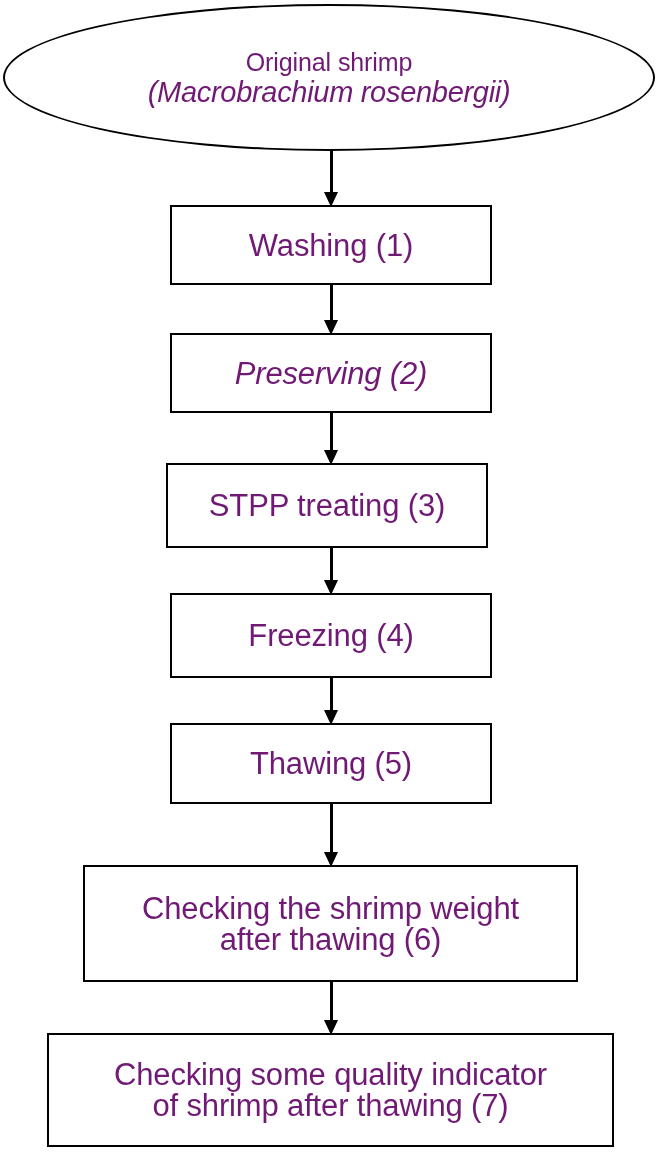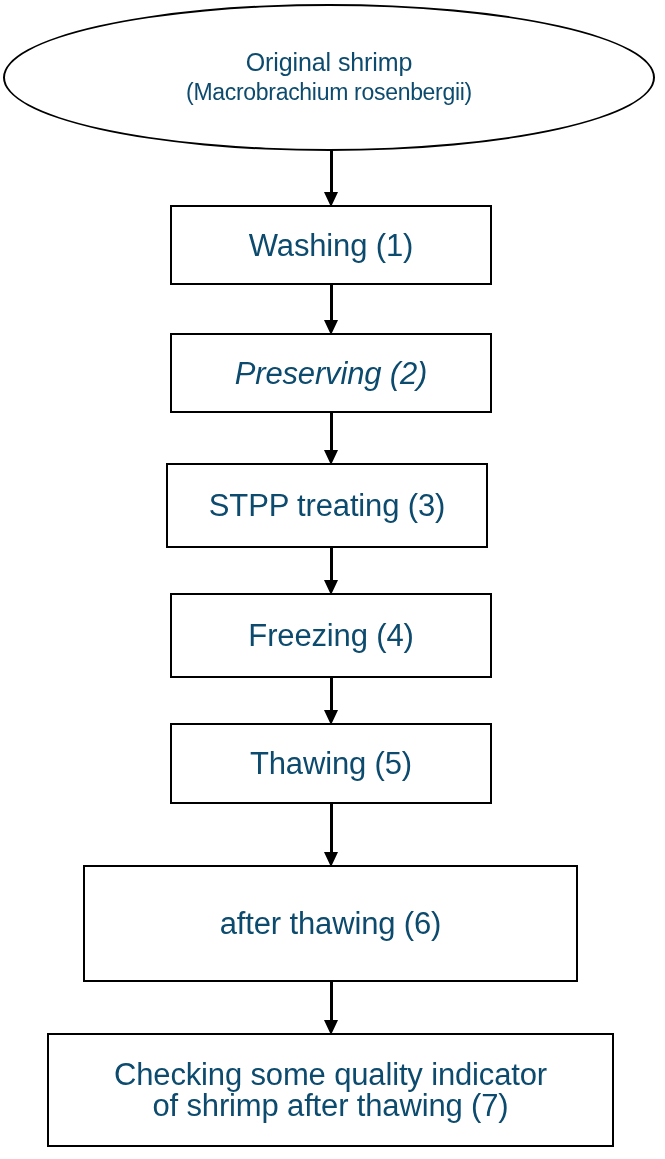--- a/index.html
+++ b/index.html
@@ -8,21 +8,21 @@
     padding: 0;
     background: #ffffff;
   }
   #canvas {
     position: relative;
     width: 655px;
     height: 1159px;
     background: #ffffff;
     overflow: hidden;
     font-family: "Liberation Sans", "DejaVu Sans", sans-serif;
-    color: #0c4a6e;
+    color: #701a75;
   }
 
   
   .node-ellipse {
     position: absolute;
     left: 3px;
     top: 4px;
     width: 652px;
     height: 147px;
     border: 2.2px solid #000000;
@@ -34,22 +34,23 @@
     justify-content: center;
     background: #ffffff;
   }
   .node-ellipse .line1 {
     font-size: 25px;
     line-height: 30px;
     letter-spacing: -0.1px;
     white-space: nowrap;
   }
   .node-ellipse .line2 {
-    font-size: 23px;
+    font-size: 29px;
     line-height: 31px;
+    font-style: italic;
     letter-spacing: -0.3px;
     white-space: nowrap;
   }
 
   
   .node-box {
     position: absolute;
     border: 2.4px solid #000000;
     box-sizing: border-box;
     background: #ffffff;
@@ -169,21 +170,21 @@
   <div class="node-box box-thawing">
     <span class="box-text">Thawing (5)</span>
   </div>
 
   <div class="arrow arrow-6">
     <span class="shaft"></span>
     <span class="head"></span>
   </div>
 
   <div class="node-box box-weight">
-    <span class="box-text"><span class="l2">after thawing (6)</span></span>
+    <span class="box-text"><span>Checking the shrimp weight</span><span class="l2">after thawing (6)</span></span>
   </div>
 
   <div class="arrow arrow-7">
     <span class="shaft"></span>
     <span class="head"></span>
   </div>
 
   <div class="node-box box-quality">
     <span class="box-text"><span>Checking some quality indicator</span><span class="l2">of shrimp after thawing (7)</span></span>
   </div>

